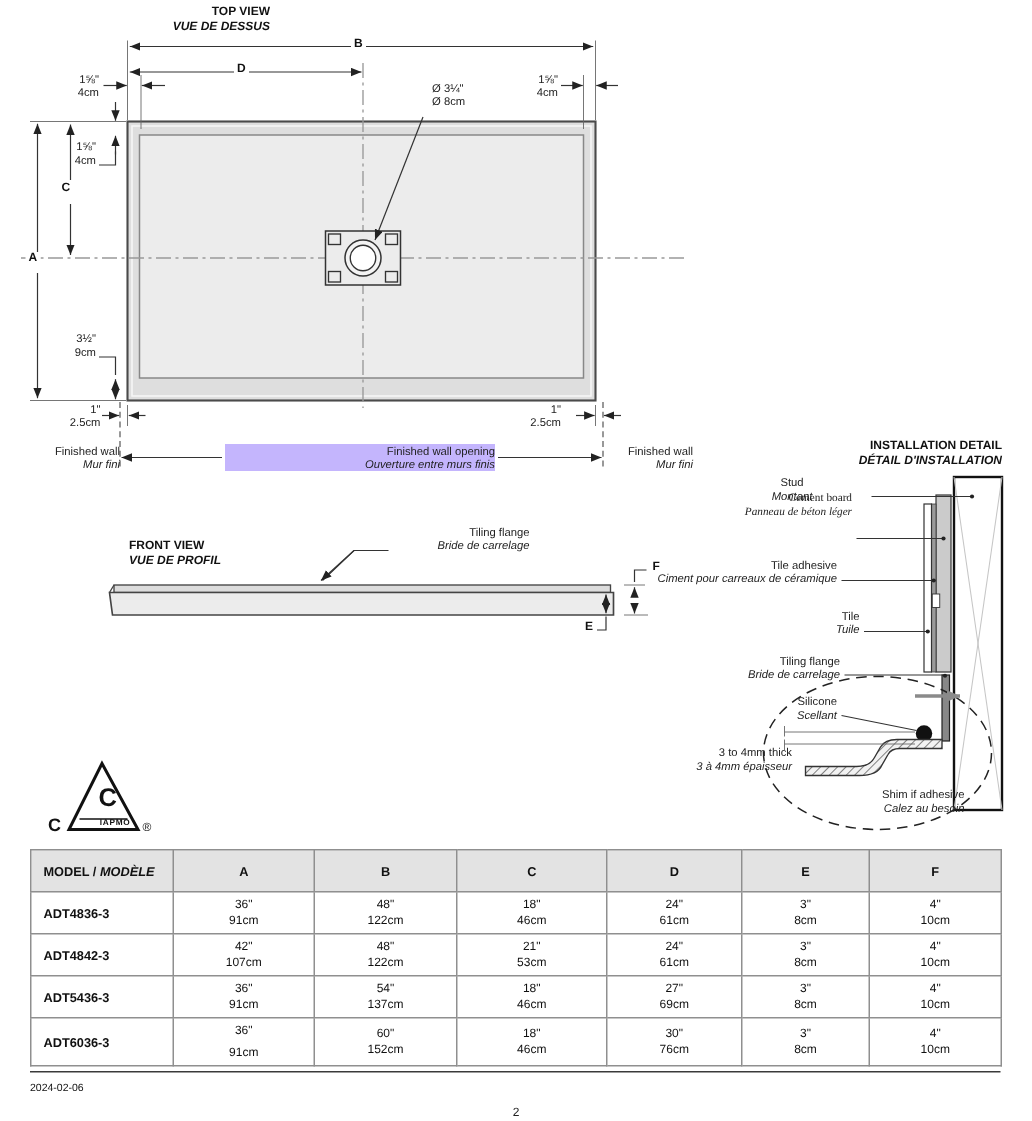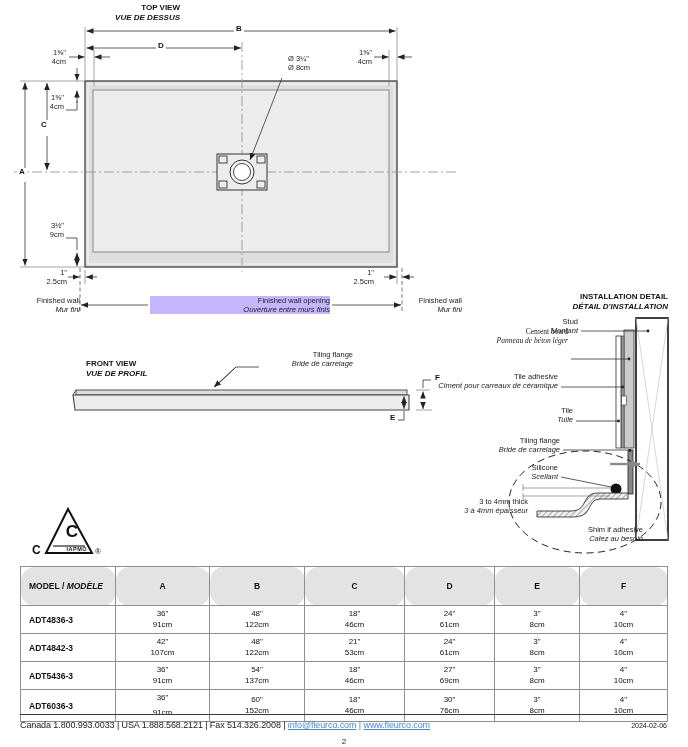--- a/index.html
+++ b/index.html
@@ -16,21 +16,21 @@
   .dl { position:absolute; font-size:8px; font-weight:700; background:#fff; padding:0 2px; color:#111; line-height:1.1; }
   svg.linework { position:absolute; left:0; top:0; }
   .dim { stroke:#333; stroke-width:0.8; fill:none; }
   .ext { stroke:#666; stroke-width:0.6; fill:none; }
   .cl  { stroke:#999; stroke-width:0.9; fill:none; stroke-dasharray:10 3 2 3; }
   .wl  { stroke:#555; stroke-width:0.8; fill:none; stroke-dasharray:4 2.5; }
   .ldr { stroke:#333; stroke-width:0.8; fill:none; }
   
   table.spec { position:absolute; left:20px; top:566px; width:647px; border-collapse:collapse; table-layout:fixed; }
   table.spec th, table.spec td { border:1px solid #8f8f8f; font-size:8.5px; color:#111; }
-  table.spec thead th { background:#e3e3e3; height:39px; font-weight:700;border-radius:14px; }
+  table.spec thead th { background:#e3e3e3; height:28px; font-weight:700; }
   table.spec thead th.mh { text-align:left; padding-left:8px; }
   table.spec tbody th { text-align:left; padding-left:8px; font-weight:700; height:28px; background:#fff; }
   table.spec tbody tr:last-child th, table.spec tbody tr:last-child td { height:32px; }
   table.spec td { text-align:center; background:#fff; font-size:8px; line-height:1.3; }
   
   .footer { position:absolute; left:20px; top:714px; width:647px; border-top:1.2px solid #3a3a3a;
             padding-top:5px; display:flex; justify-content:space-between; align-items:flex-start; }
   .footer .contact { font-size:9px; color:#222; letter-spacing:-0.1px; }
   .footer a { color:#4a86c8; text-decoration:underline; }
   .footer .sep { color:#4a86c8; text-decoration:underline; }
@@ -244,21 +244,21 @@
   <div>Tiling flange</div>
   <div class="i">Bride de carrelage</div>
 </div>
 <div class="dl" style="left:433px; top:374px;">F</div>
 <div class="dl" style="left:388px; top:414px;">E</div>
 
 <div class="ttl ctr" style="left:528px; top:292px; width:140px;">
   <div>INSTALLATION DETAIL</div>
   <div class="i">DÉTAIL D'INSTALLATION</div>
 </div>
-<div class="t rt" style="left:478px; top:317px; width:100px;">
+<div class="t rt" style="left:478px; top:317px; width:100px;text-align:center;">
   <div>Stud</div>
   <div class="i">Montant</div>
 </div>
 <div class="t rt" style="left:448px; top:327px; width:120px;font-family:Liberation Serif, serif;">
   <div>Cement board</div>
   <div class="i">Panneau de béton léger</div>
 </div>
 <div class="t rt" style="left:408px; top:372px; width:150px;">
   <div>Tile adhesive</div>
   <div class="i">Ciment pour carreaux de céramique</div>
@@ -418,21 +418,15 @@
         </td>
       <td>
           <div>4"</div>
           <div>10cm</div>
         </td>
     </tr>
   </tbody>
 </table>
 
 <div class="footer">
-  <div class="contact">
-    <span>Canada 1.800.993.0033 | USA 1.888.568.2121 | Fax 514.326.2008 |</span>
-    <a href="#">info@fleurco.com</a>
-    <span class="sep">|</span>
-    <a href="#">www.fleurco.com</a>
-  </div>
   <div class="date">2024-02-06</div>
 </div>
 <div class="pageno">2</div>
 
 </body></html>

